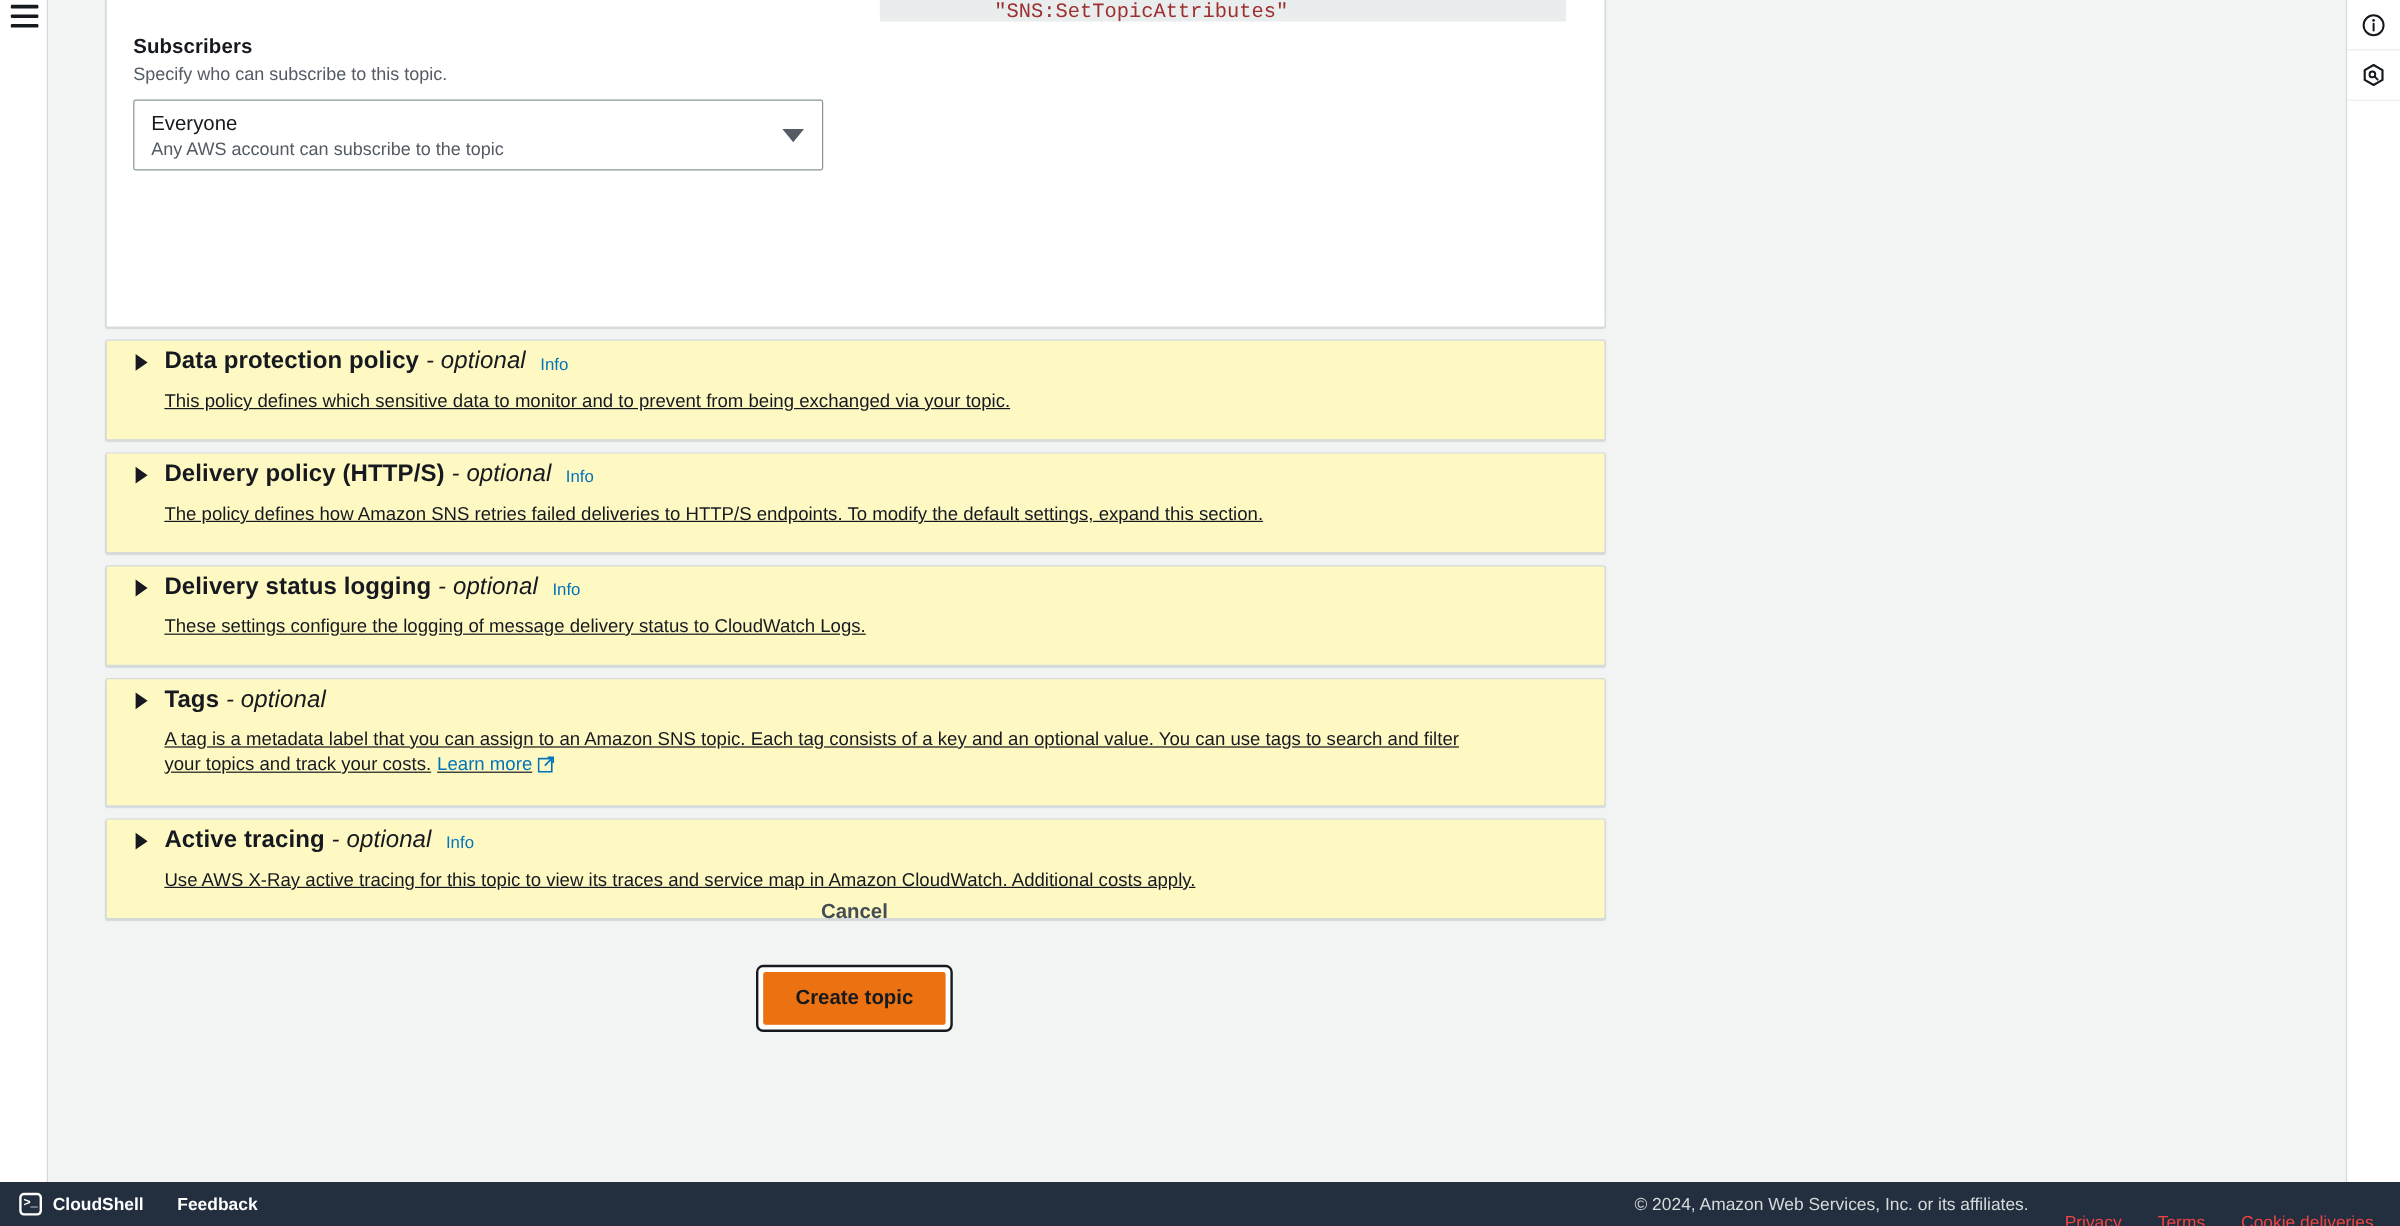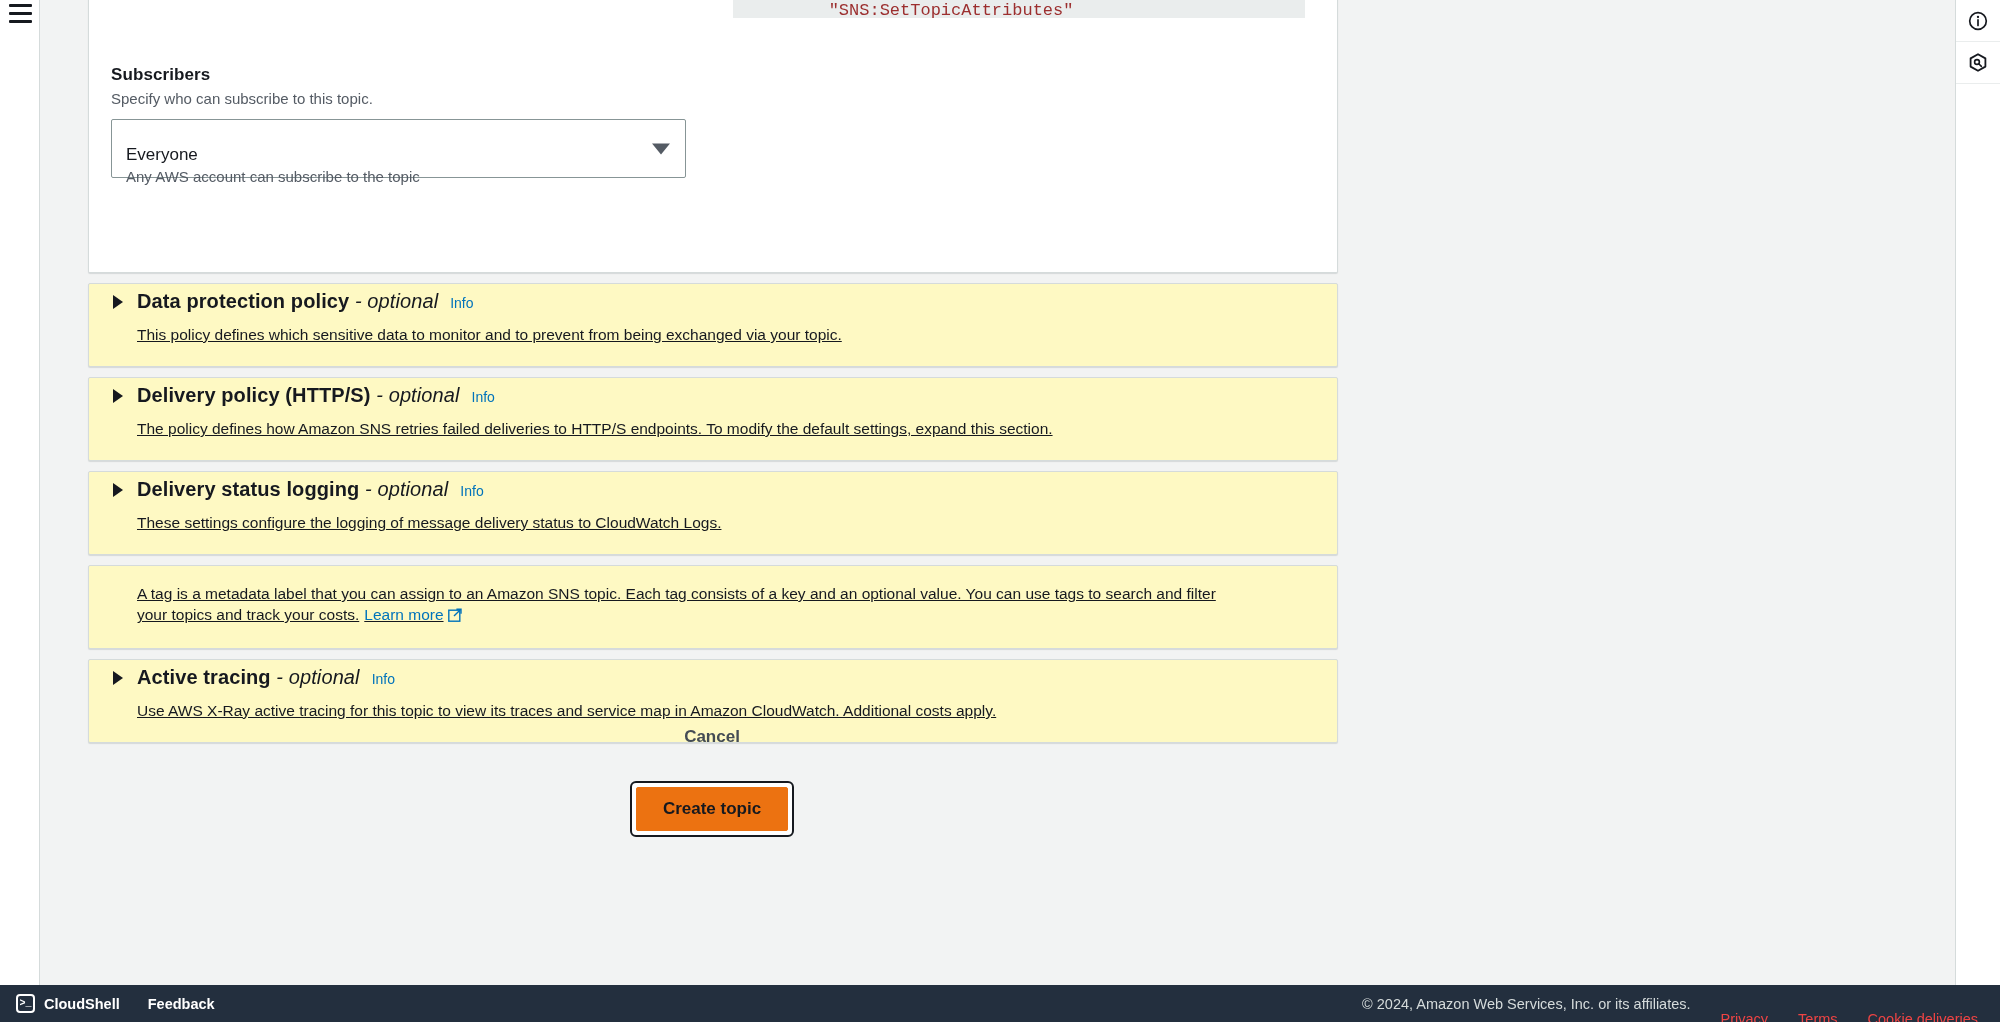--- a/index.html
+++ b/index.html
@@ -84,38 +84,37 @@
     gap: 22px;
   }
   .col-left { width: 600px; padding-top: 280px; }
   .col-right { flex: 1; padding-top: 0; position: relative; }
 
   .field-label {
     font-size: 17px;
     font-weight: 700;
     color: #16191f;
     letter-spacing: .1px;
-    margin-top: 36px;
   }
   .field-desc {
     font-size: 15px;
     color: #545b64;
     margin-top: 5px;
   }
 
   
   .select-box {
     margin-top: 12px;
     position: relative;
     width: 575px;
     height: 59px;
     border: 1px solid #879596;
     border-radius: 2px;
     background: #ffffff;
-    padding: 24px 14px;
+    padding: 8px 14px;
     cursor: pointer;
   }
   .select-main {
     font-size: 17px;
     color: #16191f;
     line-height: 22px;
   }
   .select-sub {
     font-size: 15px;
     color: #545b64;
@@ -415,20 +414,27 @@
           <div class="section-title">
             <span>Delivery status logging</span>
             <span class="opt">- optional</span>
           </div>
           <a class="info-link">Info</a>
         </div>
         <div class="section-desc">These settings configure the logging of message delivery status to CloudWatch Logs.</div>
       </div>
 
       <div class="card section">
+        <div class="section-head">
+          <div class="caret-right"></div>
+          <div class="section-title">
+            <span>Tags</span>
+            <span class="opt">- optional</span>
+          </div>
+        </div>
         <div class="section-desc"><span>A tag is a metadata label that you can assign to an Amazon SNS topic. Each tag consists of a key and an optional value. You can use tags to search and filter your topics and track your costs.</span><a class="learn-more">Learn more</a><span class="ext-icon"><svg width="14" height="14" viewBox="0 0 14 14">
                 <rect x="0.8" y="2.2" width="11" height="11" fill="none" stroke="#0073bb" stroke-width="1.4"></rect>
                 <path d="M6 8 L12.6 1.4" stroke="#0073bb" stroke-width="1.4" fill="none"></path>
                 <path d="M8.4 1.2 H13 V5.8" fill="none" stroke="#0073bb" stroke-width="1.4"></path>
               </svg></span></div>
       </div>
 
       <div class="card section">
         <div class="section-head">
           <div class="caret-right"></div>

